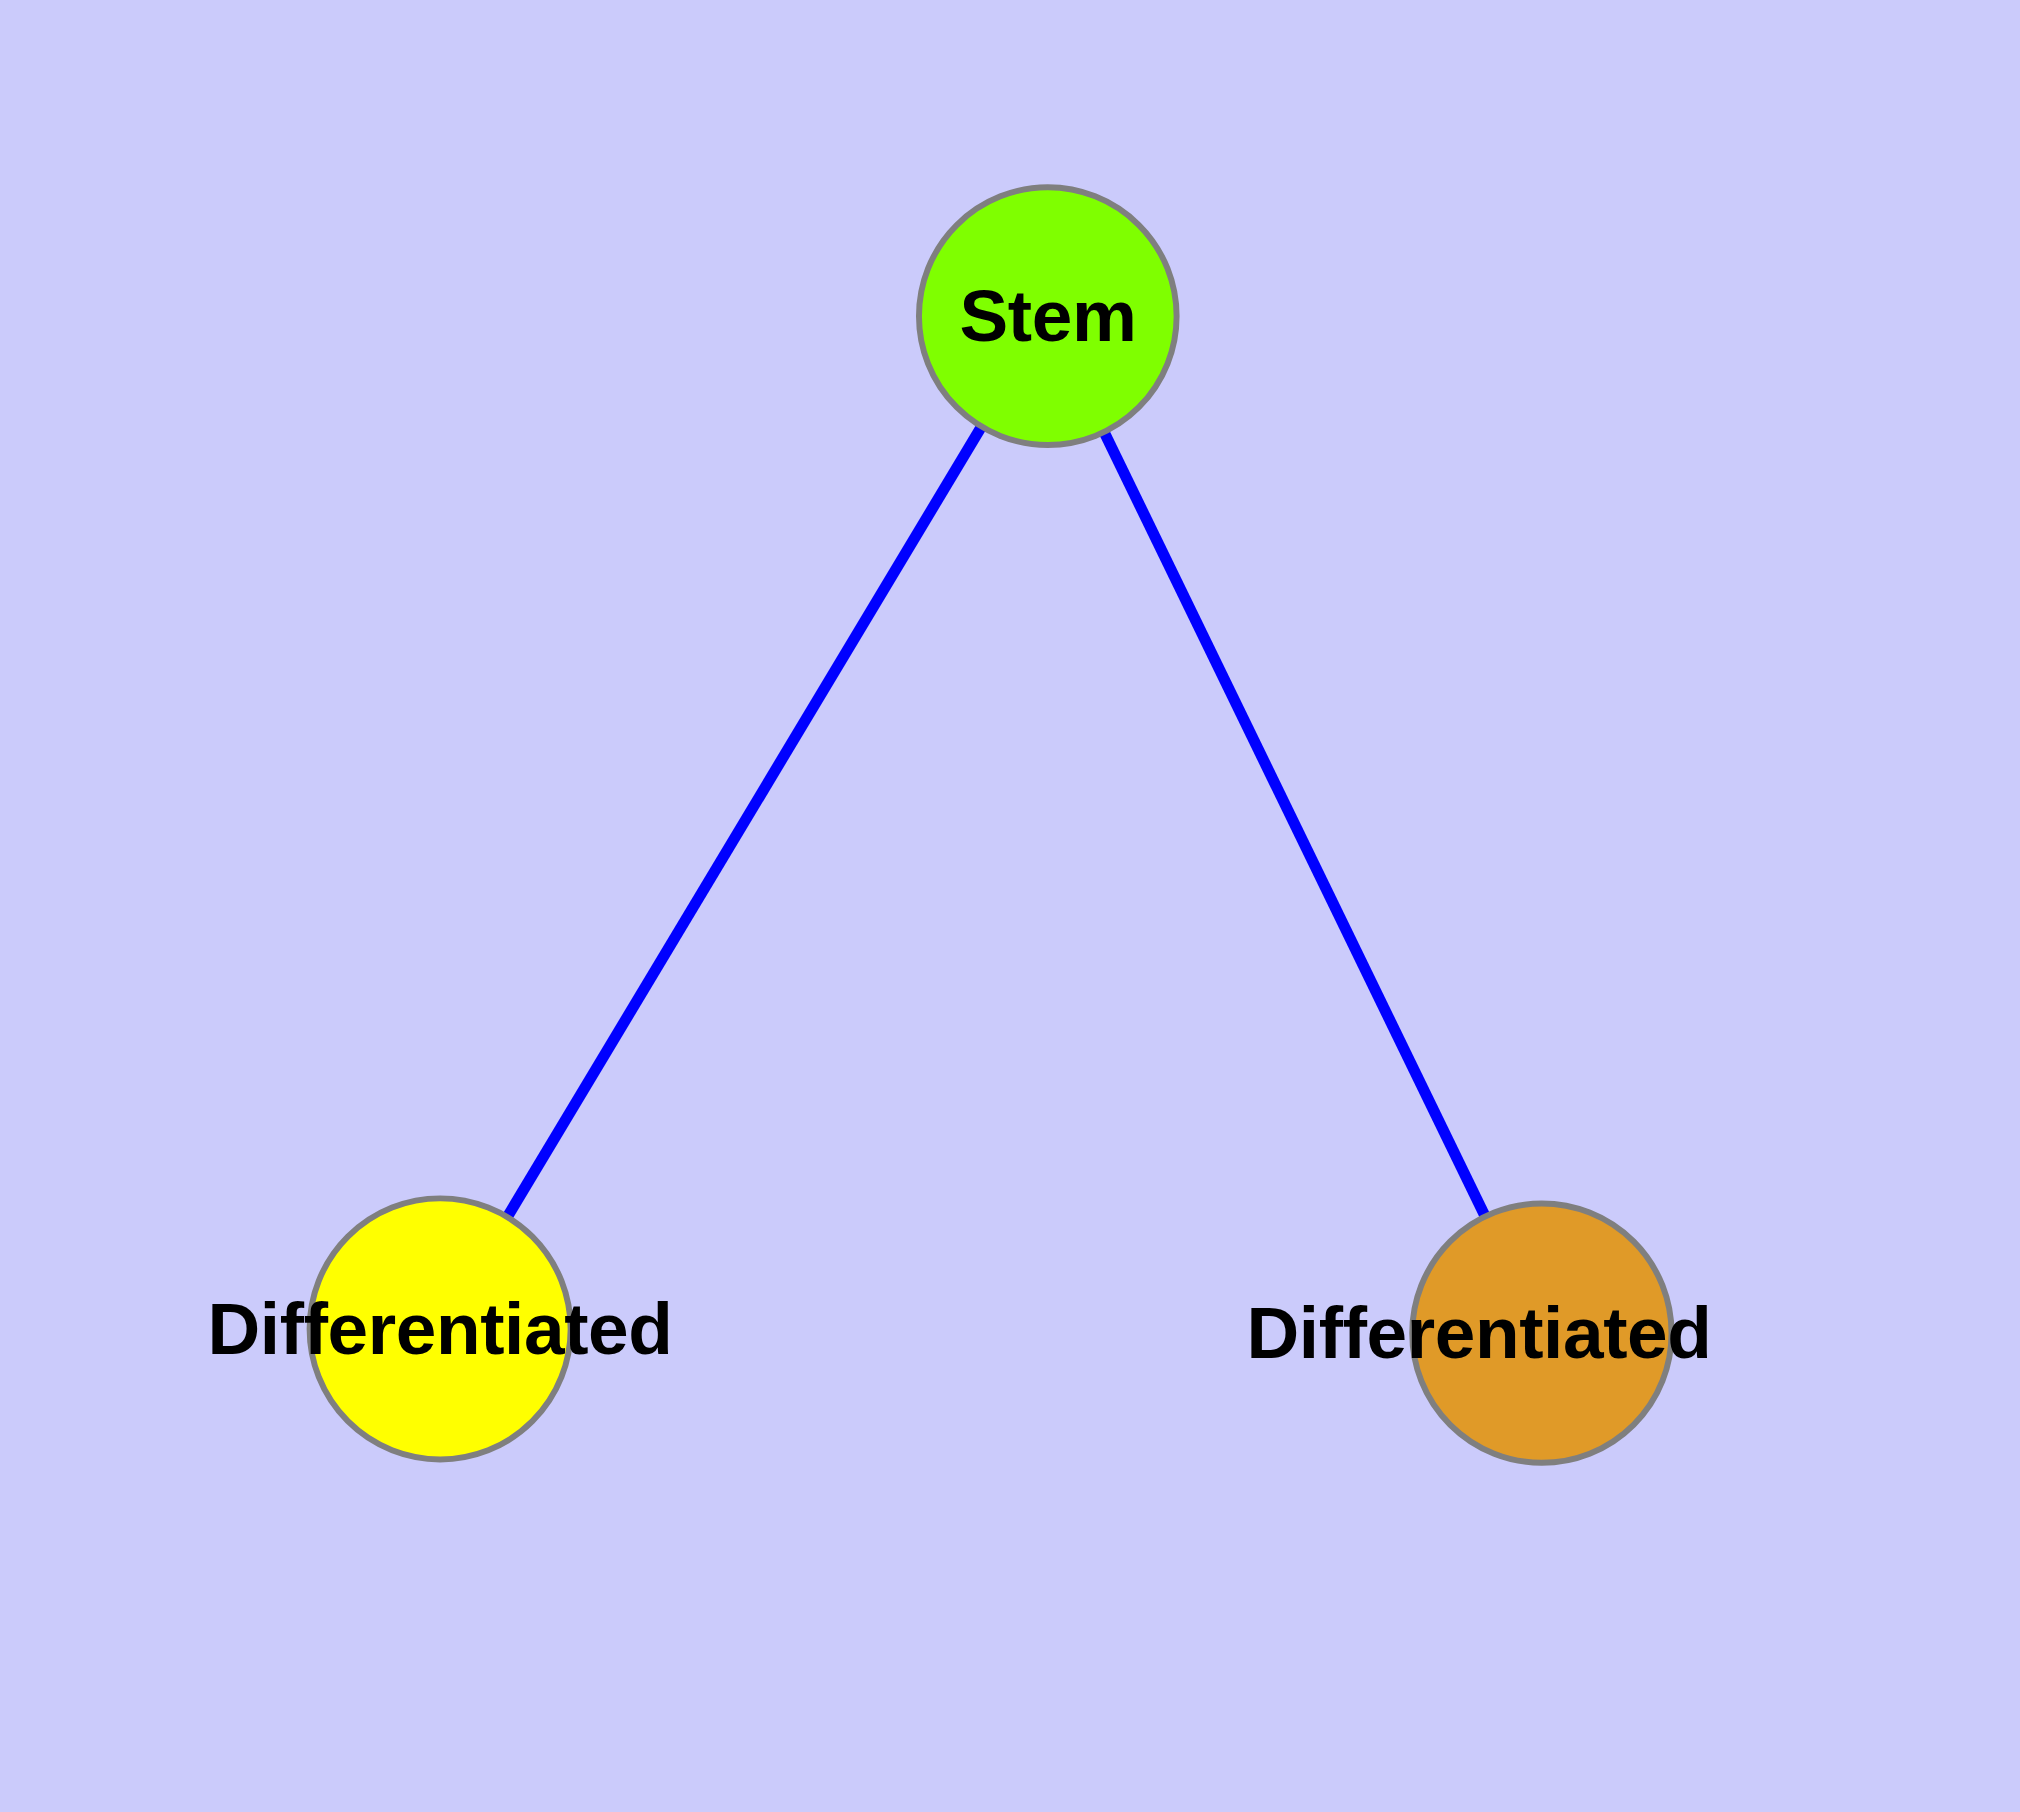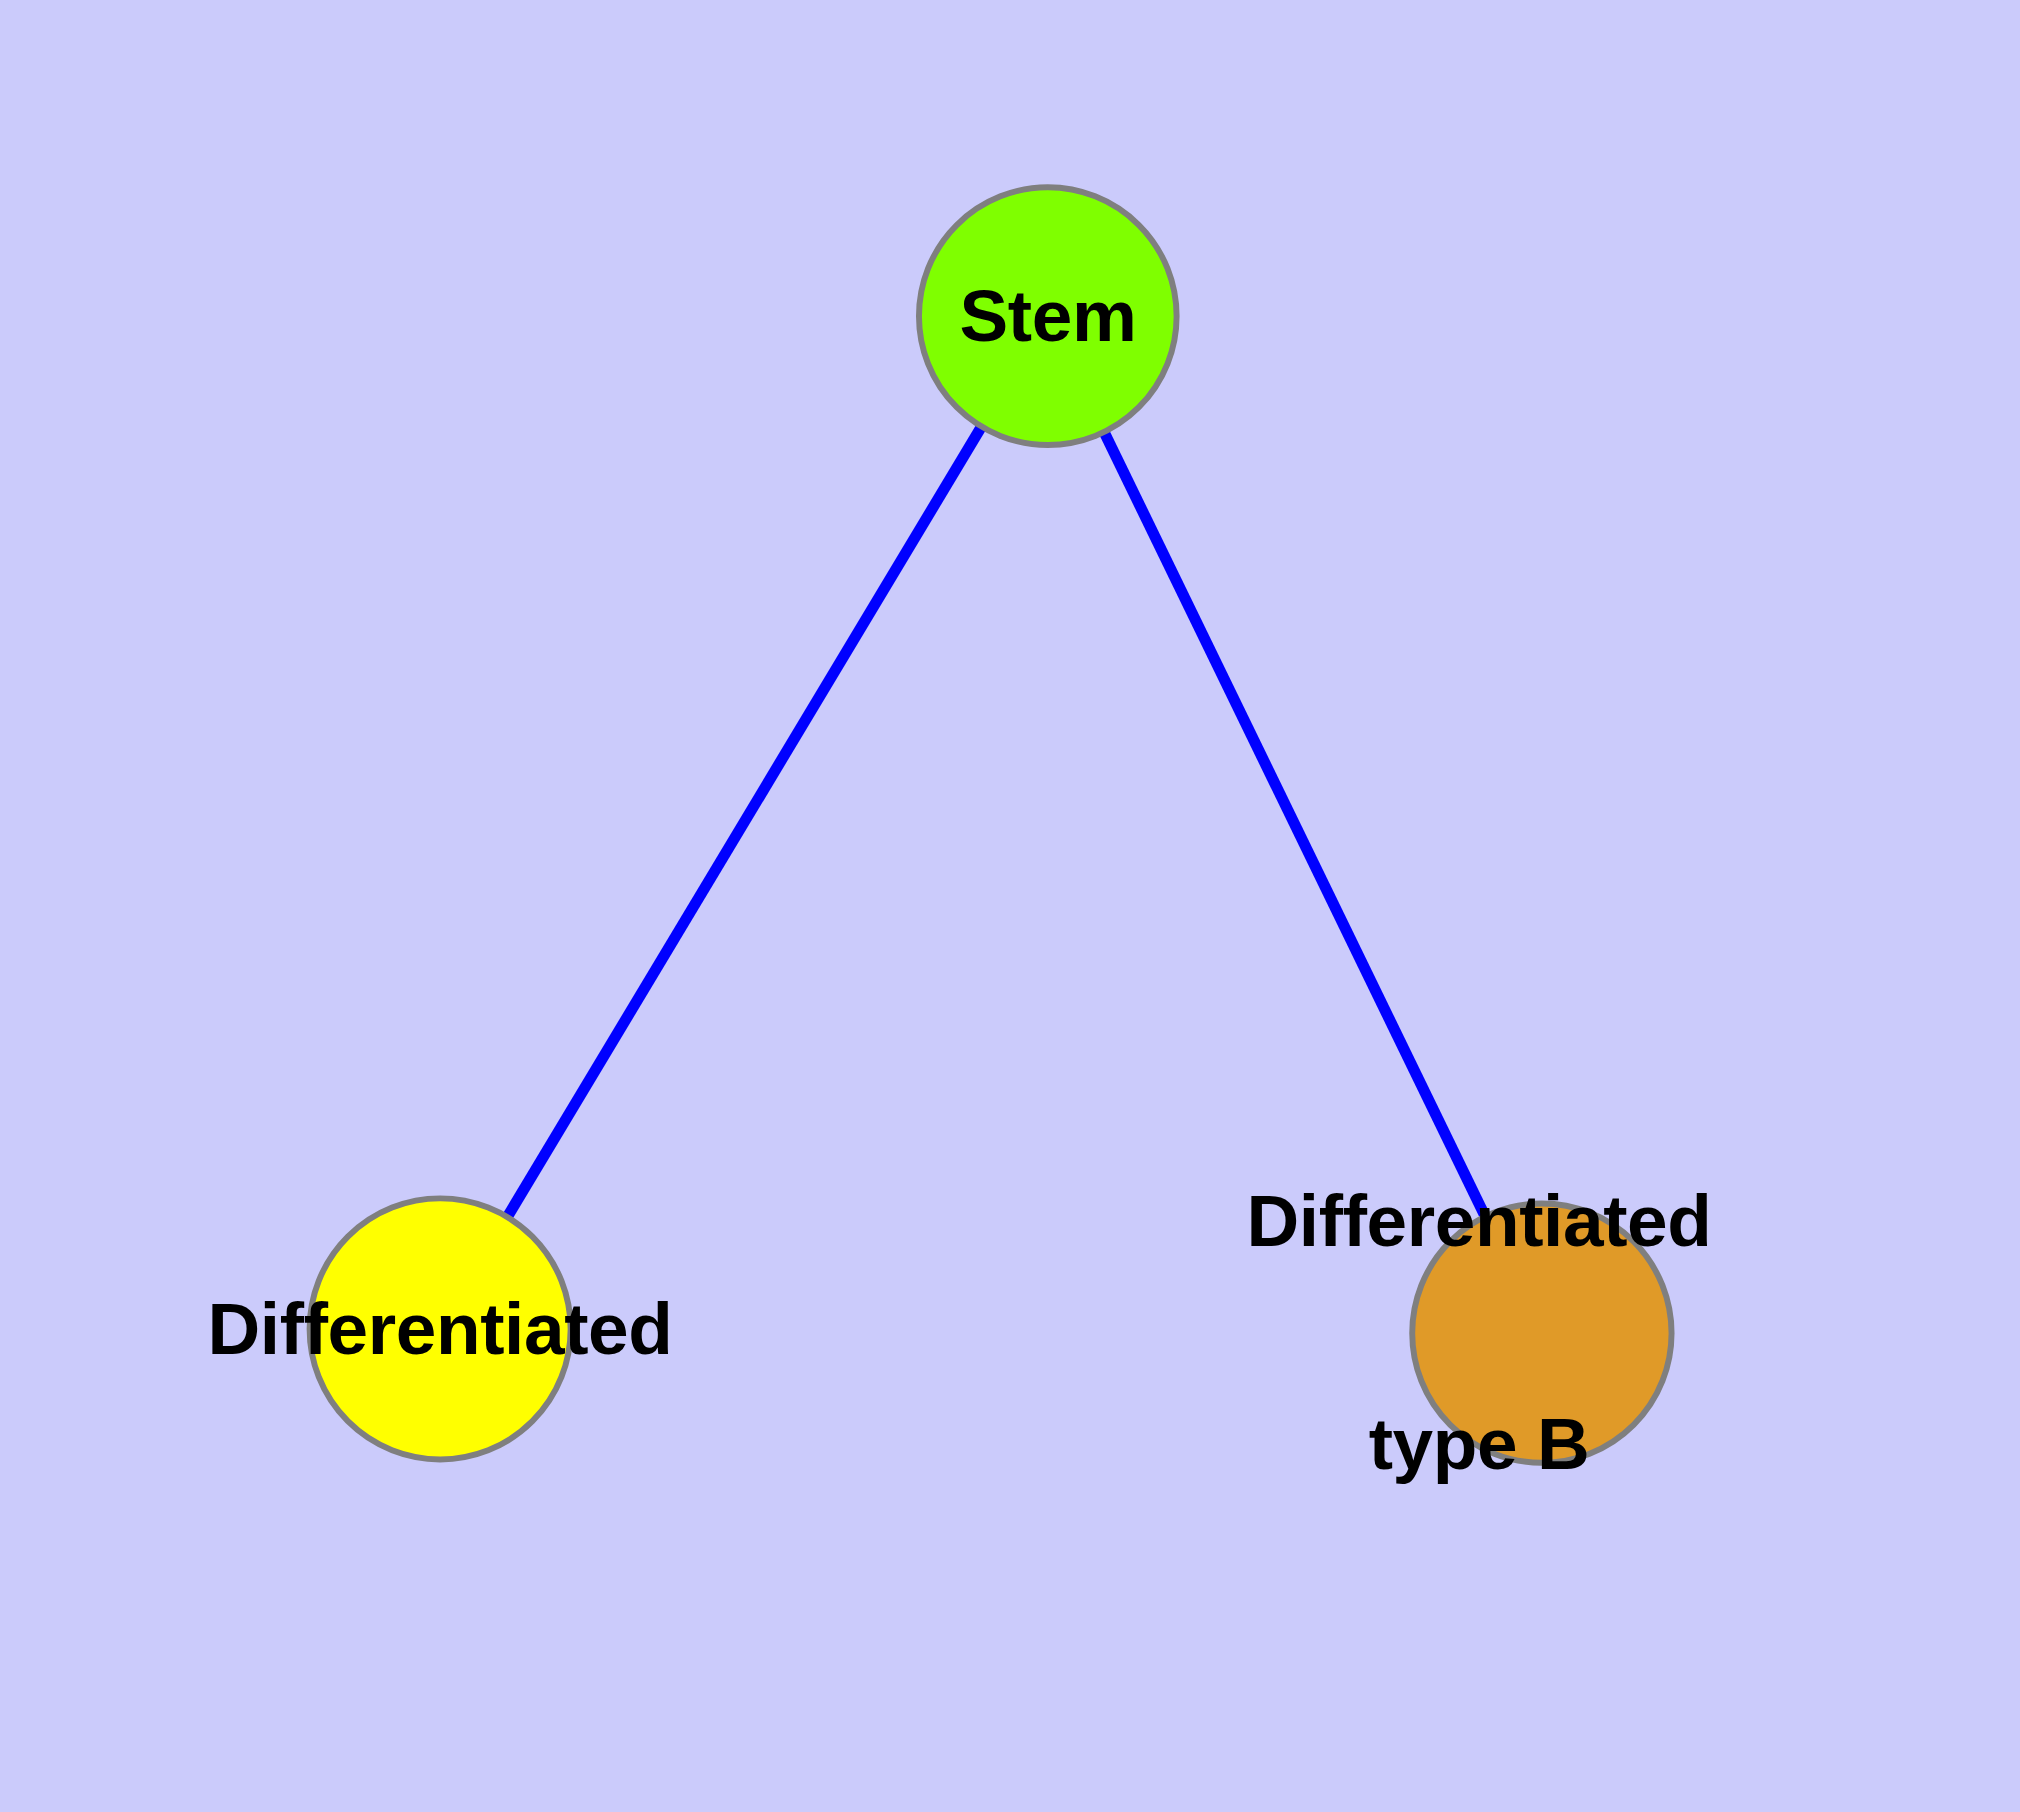--- a/index.html
+++ b/index.html
@@ -64,17 +64,16 @@
   </svg>
 
   <div class="node-label" style="left: 1048px; top: 316px; font-size: 73px; color: rgb(0, 0, 0);">Stem</div>
 
   <div class="node-label" style="left: 440px; top: 1329px; font-size: 73px; color: rgb(0, 0, 0);">
     <div>Differentiated</div>
   </div>
 
   <div class="node-label" style="left: 1479px; top: 1333px; font-size: 73px; color: rgb(0, 0, 0);">
     <div>Differentiated</div>
-    <div>type B</div>
   </div>
 
 </div>
 
 
 </body></html>

